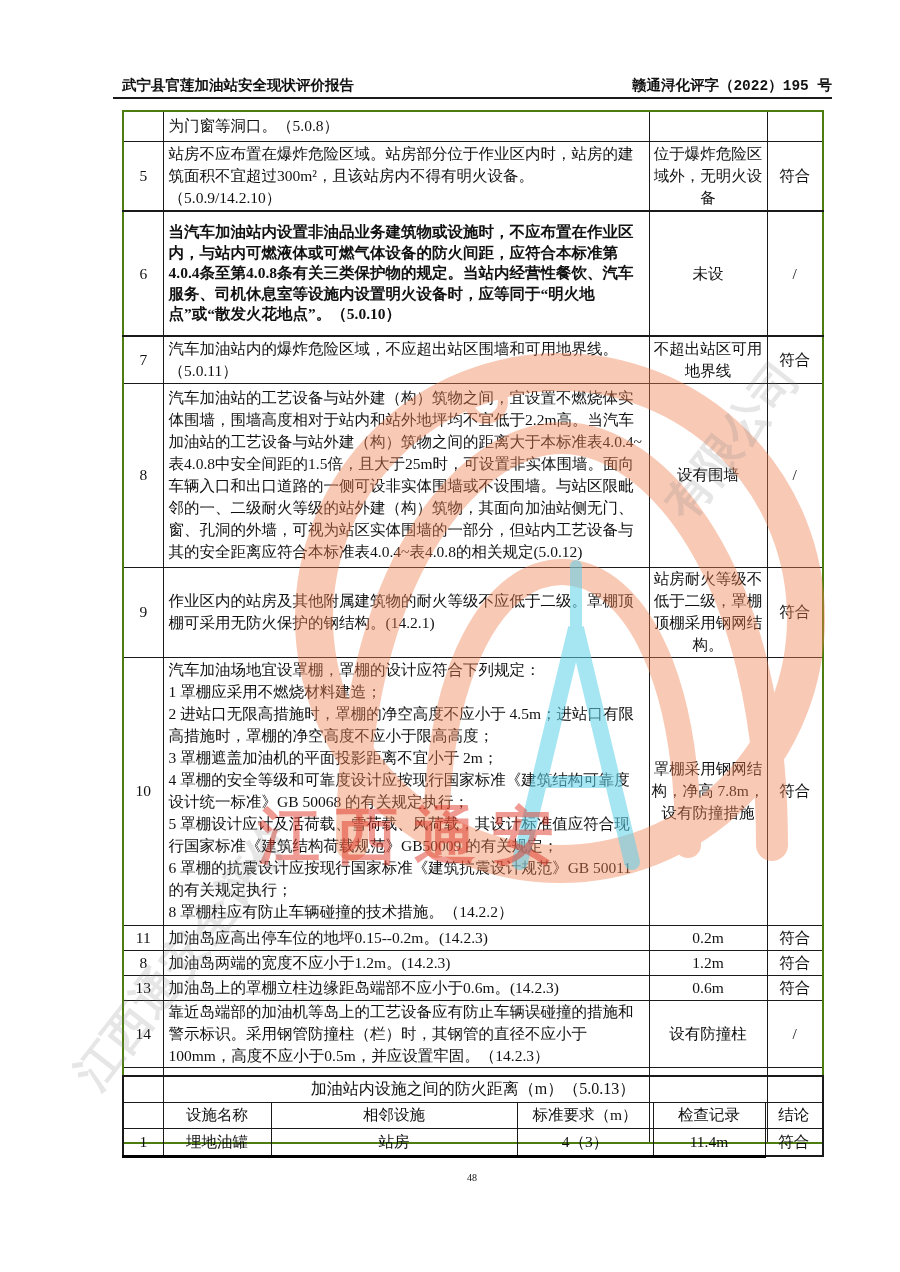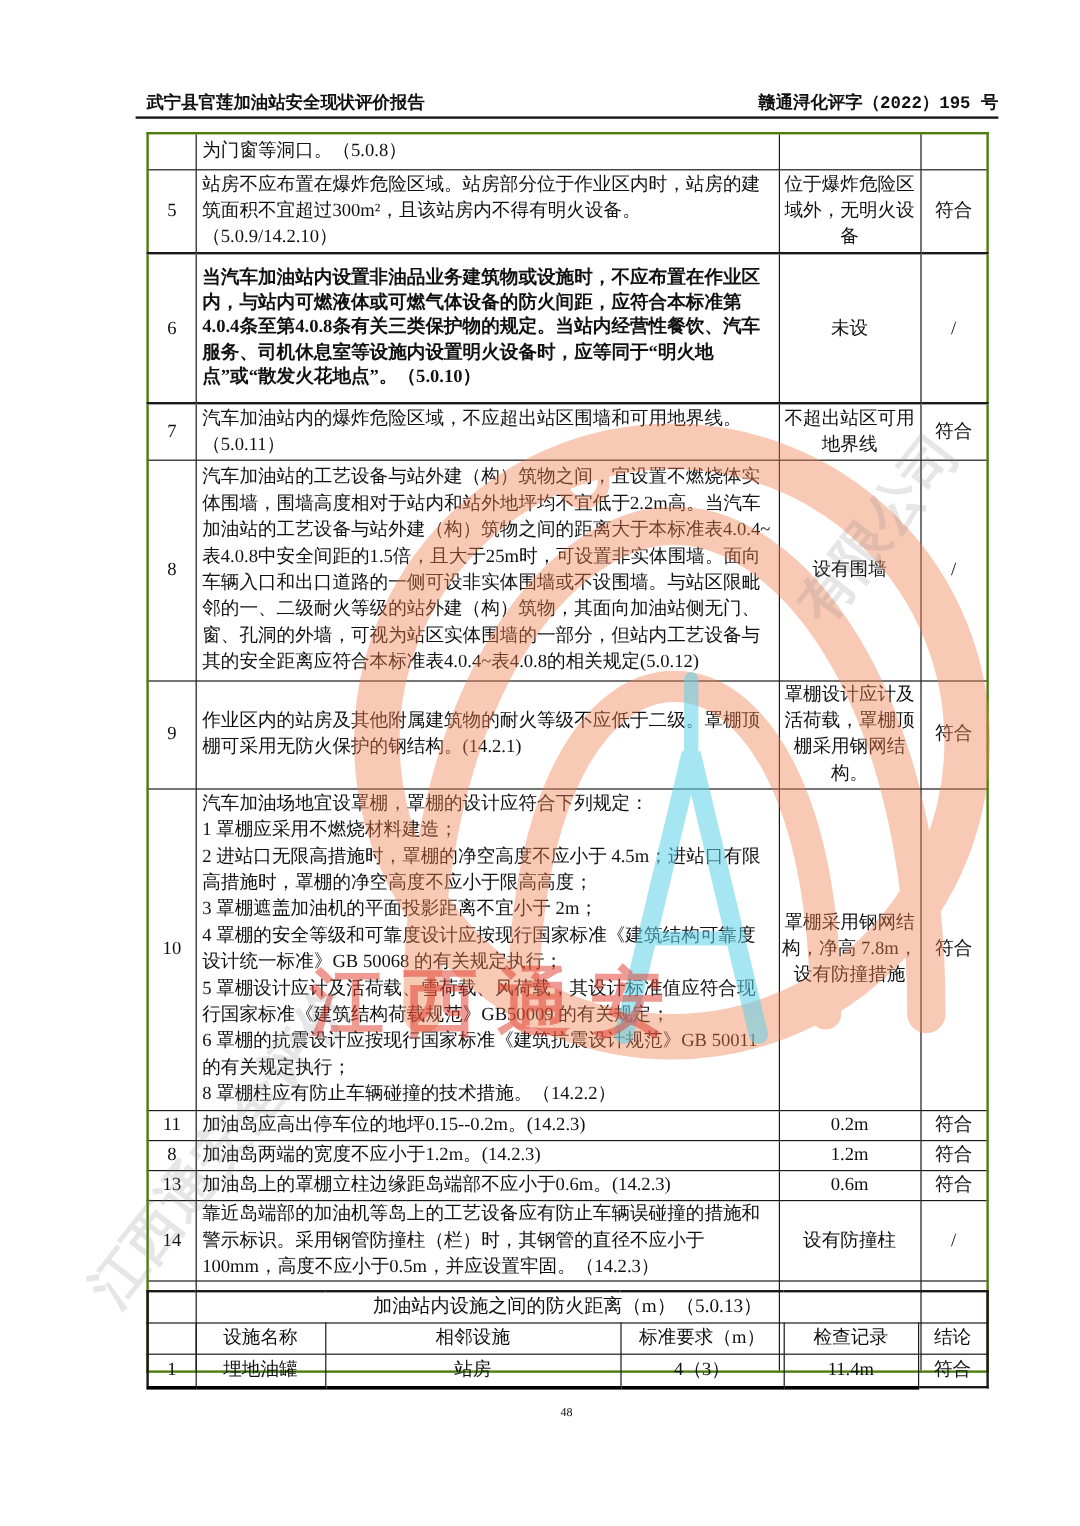--- a/index.html
+++ b/index.html
@@ -87,21 +87,21 @@
   </tr>
   <tr style="height:184px">
     <td class="c-no">8</td>
     <td class="c-txt">汽车加油站的工艺设备与站外建（构）筑物之间，宜设置不燃烧体实体围墙，围墙高度相对于站内和站外地坪均不宜低于2.2m高。当汽车加油站的工艺设备与站外建（构）筑物之间的距离大于本标准表4.0.4~表4.0.8中安全间距的1.5倍，且大于25m时，可设置非实体围墙。面向车辆入口和出口道路的一侧可设非实体围墙或不设围墙。与站区限毗邻的一、二级耐火等级的站外建（构）筑物，其面向加油站侧无门、窗、孔洞的外墙，可视为站区实体围墙的一部分，但站内工艺设备与其的安全距离应符合本标准表4.0.4~表4.0.8的相关规定(5.0.12)</td>
     <td class="c-rec">设有围墙</td>
     <td class="c-con">/</td>
   </tr>
   <tr style="height:90px">
     <td class="c-no">9</td>
     <td class="c-txt">作业区内的站房及其他附属建筑物的耐火等级不应低于二级。罩棚顶棚可采用无防火保护的钢结构。(14.2.1)</td>
-    <td class="c-rec">罩棚设计应计及活荷载，罩棚顶棚采用钢网结构。</td>
+    <td class="c-rec">站房耐火等级不低于二级，罩棚顶棚采用钢网结构。</td>
     <td class="c-con">符合</td>
   </tr>
   <tr style="height:268px">
     <td class="c-no">10</td>
     <td class="c-txt">汽车加油场地宜设罩棚，罩棚的设计应符合下列规定：
 1 罩棚应采用不燃烧材料建造；
 2 进站口无限高措施时，罩棚的净空高度不应小于 4.5m；进站口有限高措施时，罩棚的净空高度不应小于限高高度；
 3 罩棚遮盖加油机的平面投影距离不宜小于 2m；
 4 罩棚的安全等级和可靠度设计应按现行国家标准《建筑结构可靠度设计统一标准》GB 50068 的有关规定执行；
 5 罩棚设计应计及活荷载、雪荷载、风荷载，其设计标准值应符合现行国家标准《建筑结构荷载规范》GB50009 的有关规定；

